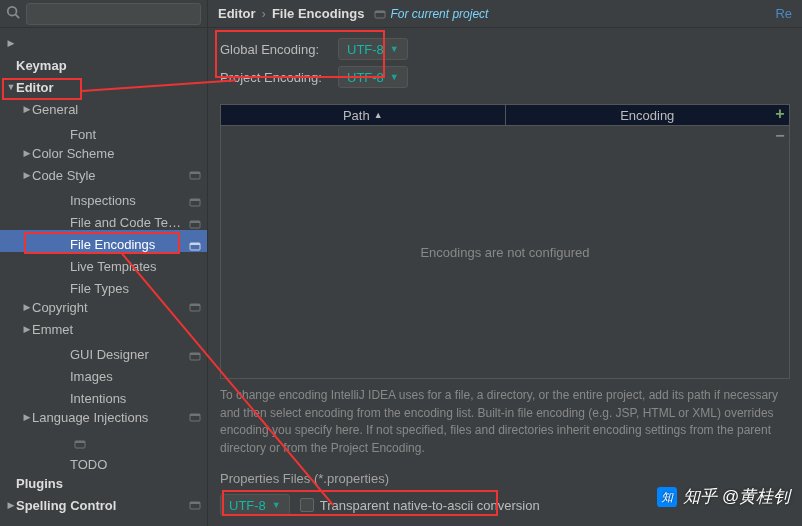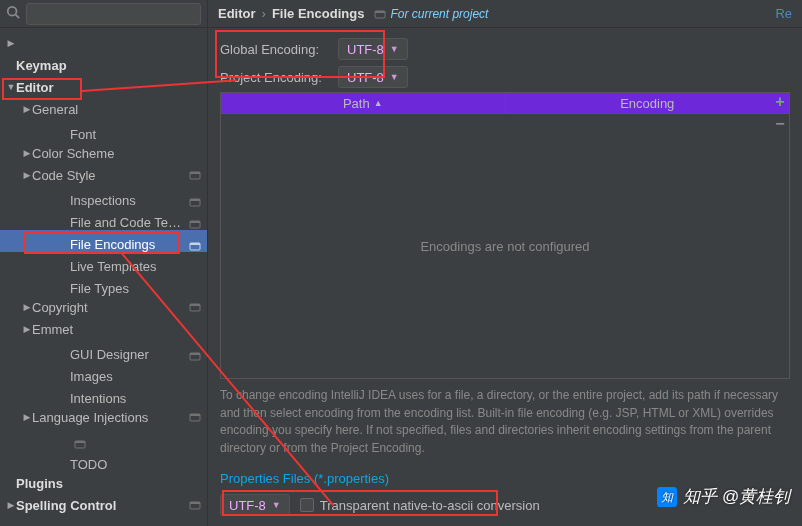--- a/index.html
+++ b/index.html
@@ -23,32 +23,32 @@
 
 .main{flex:1;display:flex;flex-direction:column;background:#3c3f41;}
 .crumbs{height:28px;padding:0 10px;display:flex;align-items:center;gap:6px;border-bottom:1px solid #323232;}
 .crumbs .c{color:#ddd;font-weight:600;}
 .crumbs .sep{color:#888;}
 .crumbs .sub{color:#7dd3fc;font-style:italic;font-size:12px;display:flex;align-items:center;gap:4px;}
 .crumbs .reset{margin-left:auto;color:#4a88c7;cursor:pointer;}
 .content{flex:1;padding:10px 12px;overflow:auto;display:flex;flex-direction:column;}
 .form{display:grid;grid-template-columns:110px auto;gap:6px 8px;width:max-content;}
 .form label{align-self:center;color:#bbb;}
-.combo{display:flex;align-items:center;gap:6px;background:#45494a;border:1px solid #555;border-radius:3px;height:22px;padding:0 8px;color:#f0abfc;cursor:pointer;min-width:58px;}
+.combo{display:flex;align-items:center;gap:6px;background:#45494a;border:1px solid #555;border-radius:3px;height:22px;padding:0 8px;color:#14b8a6;cursor:pointer;min-width:58px;}
 .combo .dd{font-size:9px;opacity:.8;}
-.table-head{display:flex;margin-top:4px;border:1px solid #555;background:#6d28d9;height:22px;}
+.table-head{display:flex;margin-top:16px;border:1px solid #555;background:#0f172a;height:22px;}
 .th{flex:1;display:flex;align-items:center;justify-content:center;color:#bbb;border-right:1px solid #555;}
 .th:last-child{border-right:none;}
 .th .sort{font-size:9px;margin-left:4px;}
 .table-body{flex:1;border:1px solid #555;border-top:none;display:flex;align-items:center;justify-content:center;color:#888;min-height:180px;position:relative;}
 .side-btn{position:absolute;right:-1px;width:20px;height:20px;display:flex;align-items:center;justify-content:center;color:#7aa66a;font-size:16px;font-weight:bold;cursor:pointer;}
 .side-btn.add{top:-22px;}
 .side-btn.sub{top:0;}
 .hint{margin-top:8px;font-size:12px;color:#888;line-height:1.45;}
-.section{margin-top:14px;color:#0ea5e9;}
+.section{margin-top:14px;color:#a3a3a3;}
 .proprow{display:flex;align-items:center;gap:10px;margin-top:8px;}
 .chk{display:inline-flex;align-items:center;gap:6px;color:#bbb;cursor:pointer;}
 .chk .box{width:14px;height:14px;background:#45494a;border:1px solid #666;border-radius:2px;}
 
 .redbox{position:absolute;border:2px solid #e33;pointer-events:none;}
 .redline{position:absolute;background:#e33;height:2px;transform-origin:0 0;pointer-events:none;}
 .watermark{position:absolute;right:12px;bottom:18px;color:#fff;font-size:17px;font-style:italic;text-shadow:0 0 3px rgba(0,0,0,.6);pointer-events:none;display:flex;align-items:center;gap:6px;}
 .watermark svg{width:20px;height:20px;}
 
 .isvg{display:inline-block}

